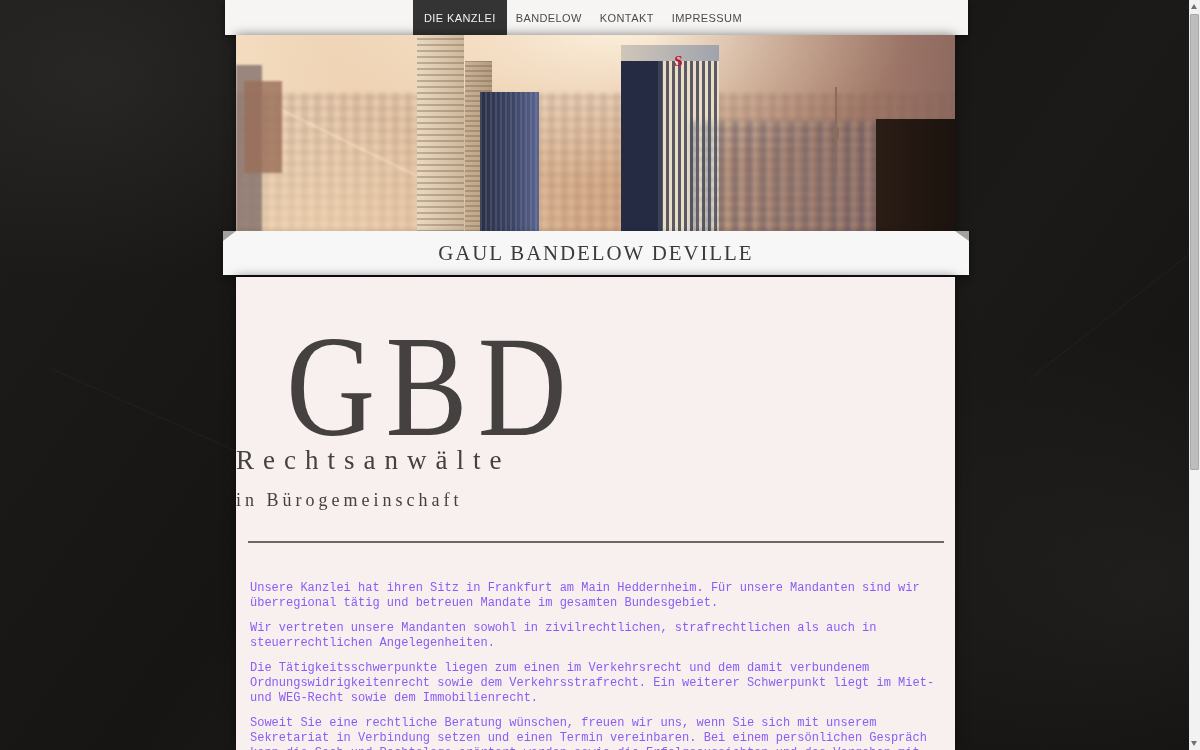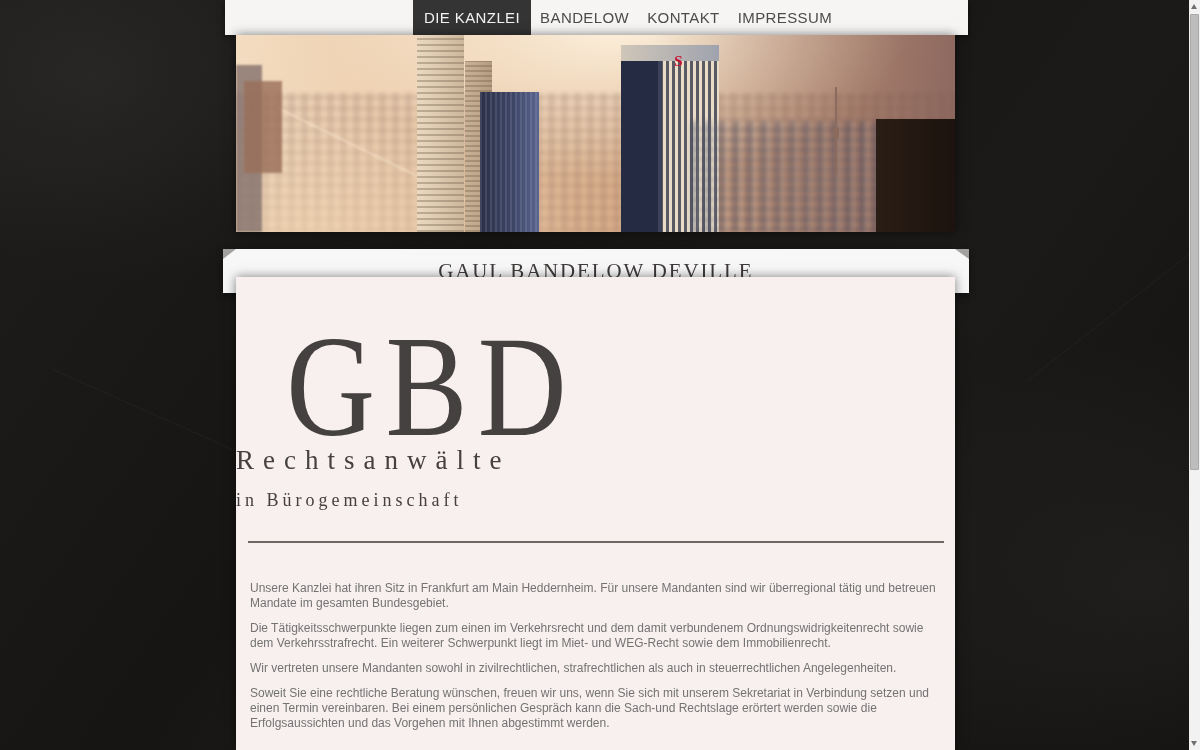--- a/index.html
+++ b/index.html
@@ -19,21 +19,21 @@
   .scratch2 { left:1000px; top:300px; width:260px; height:1px; transform:rotate(-38deg); }
 
   
   .topnav {
     position:absolute; left:225px; top:0; width:743px; height:35px;
     background:#f6f5f4; box-shadow:0 1px 6px rgba(0,0,0,.55);
     display:flex; align-items:stretch; padding-left:188px;
   }
   .nav-item {
     display:flex; align-items:center; padding:0 9px;
-    font-size:15px; letter-spacing:.4px; color:#4c4b4a; cursor:pointer;
+    font-size:11px; letter-spacing:.4px; color:#4c4b4a; cursor:pointer;
     white-space:nowrap;
   }
   .nav-item.active { background:#343434; color:#f2f2f2; padding:0 11px; }
 
   
   .hero {
     position:absolute; left:236px; top:35px; width:719px; height:197px;
     overflow:hidden; box-shadow:0 0 10px rgba(0,0,0,.5);
     background:
       linear-gradient(to right, rgba(120,90,90,0) 58%, rgba(90,62,70,.38) 100%),
@@ -79,21 +79,21 @@
     background:linear-gradient(to right,#cfc6b8,#9fa3ae); filter:blur(.5px); }
   .sparkasse-logo { left:434px; top:16px; width:17px; height:20px;
     font:bold 15px/20px "Liberation Serif", serif; color:#c8102e; text-align:center; }
   .tv-tower { left:599px; top:52px; width:2px; height:88px; background:#8c6b5f; filter:blur(.5px); }
   .tv-pod { left:597px; top:92px; width:6px; height:12px; background:#8c6b5f; border-radius:3px; filter:blur(.5px); }
   .dark-silhouette { left:640px; top:84px; width:79px; height:113px;
     background:linear-gradient(to right,#2a1d15,#1c130e); filter:blur(.4px); }
 
   
   .title-banner {
-    position:absolute; left:223px; top:249px; width:746px; height:44px;
+    position:absolute; left:223px; top:231px; width:746px; height:44px;
     background:#f8f7f7; box-shadow:0 3px 7px rgba(0,0,0,.4);
     display:flex; align-items:center; justify-content:center;
   }
   .title-banner .fold-left { position:absolute; left:0; top:0; width:0; height:0;
     border-top:10px solid #a3a19f; border-right:13px solid transparent; }
   .title-banner .fold-right { position:absolute; right:0; top:0; width:0; height:0;
     border-top:10px solid #a3a19f; border-left:14px solid transparent; }
   .firm-name {
     font-family:"Liberation Serif", serif; font-size:22px; letter-spacing:2px;
     color:#3d3a39; transform:scaleX(.95); white-space:nowrap;
@@ -116,21 +116,21 @@
     letter-spacing:9px; color:#454140; white-space:nowrap;
   }
   .gbd-sub2 {
     margin-top:15px;
     font-family:"Liberation Serif", serif; font-size:18px; line-height:1.1;
     letter-spacing:4px; color:#454140; white-space:nowrap;
   }
   .divider { margin:30px auto 0; width:696px; border-top:2px solid #6e6865; }
   .intro { margin-top:38px; padding:0 14px; }
   .intro p {
-    font-size:12px; line-height:15px; color:#737373; margin-bottom:10px;
+    font-size:12px; line-height:15px; color:#8b5cf6; margin-bottom:10px;font-family:Liberation Mono, monospace;
   }
 
   
   .scrollbar { position:absolute; right:0; top:0; width:11px; height:750px; background:#f2f2f2; }
   .scroll-thumb { position:absolute; left:1px; top:14px; width:9px; height:456px;
     background:#bdbdbd; border:1px solid #a9a9a9; border-radius:1px; }
   .scroll-up { position:absolute; left:2px; top:4px; width:0; height:0;
     border-left:3px solid transparent; border-right:3px solid transparent; border-bottom:5px solid #6f6f6f; }
   .scroll-down { position:absolute; left:2px; bottom:4px; width:0; height:0;
     border-left:3px solid transparent; border-right:3px solid transparent; border-top:5px solid #6f6f6f; }
@@ -172,22 +172,22 @@
   <div class="firm-name">GAUL BANDELOW DEVILLE</div>
 </div>
 
 <main class="content">
   <div class="gbd-initials">GBD</div>
   <div class="gbd-sub1">Rechtsanwälte</div>
   <div class="gbd-sub2">in Bürogemeinschaft</div>
   <div class="divider"></div>
   <div class="intro">
     <p>Unsere Kanzlei hat ihren Sitz in Frankfurt am Main Heddernheim. Für unsere Mandanten sind wir überregional tätig und betreuen Mandate im gesamten Bundesgebiet.</p>
+    <p>Wir vertreten unsere Mandanten sowohl in zivilrechtlichen, strafrechtlichen als auch in steuerrechtlichen Angelegenheiten.</p>
     <p>Die Tätigkeitsschwerpunkte liegen zum einen im Verkehrsrecht und dem damit verbundenem Ordnungswidrigkeitenrecht sowie dem Verkehrsstrafrecht. Ein weiterer Schwerpunkt liegt im Miet- und WEG-Recht sowie dem Immobilienrecht.</p>
-    <p>Wir vertreten unsere Mandanten sowohl in zivilrechtlichen, strafrechtlichen als auch in steuerrechtlichen Angelegenheiten.</p>
     <p>Soweit Sie eine rechtliche Beratung wünschen, freuen wir uns, wenn Sie sich mit unserem Sekretariat in Verbindung setzen und einen Termin vereinbaren. Bei einem persönlichen Gespräch kann die Sach-und Rechtslage erörtert werden sowie die Erfolgsaussichten und das Vorgehen mit Ihnen abgestimmt werden.</p>
   </div>
 </main>
 
 <div class="scrollbar">
   <div class="scroll-up"></div>
   <div class="scroll-thumb"></div>
   <div class="scroll-down"></div>
 </div>
 

